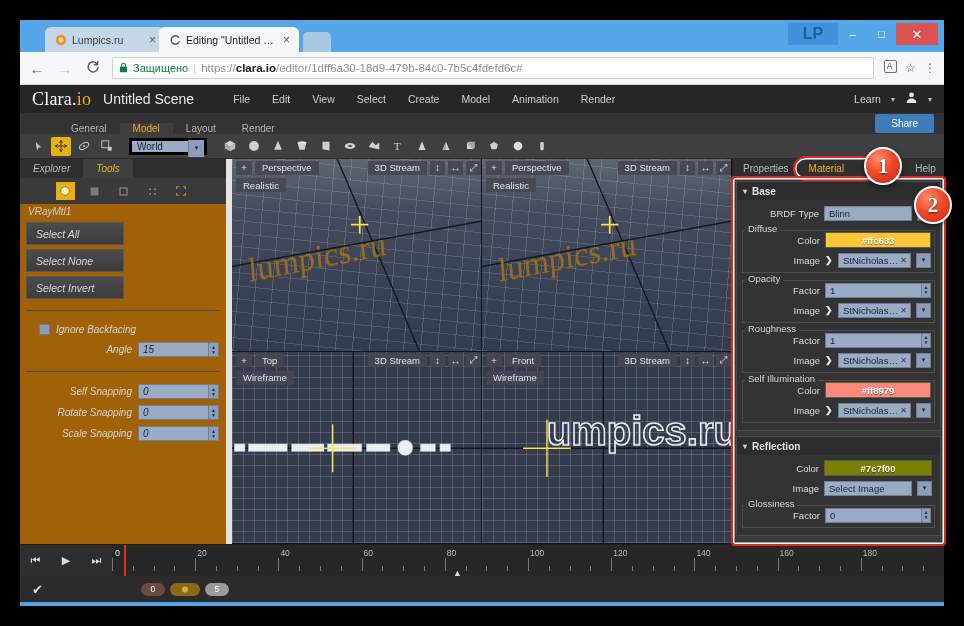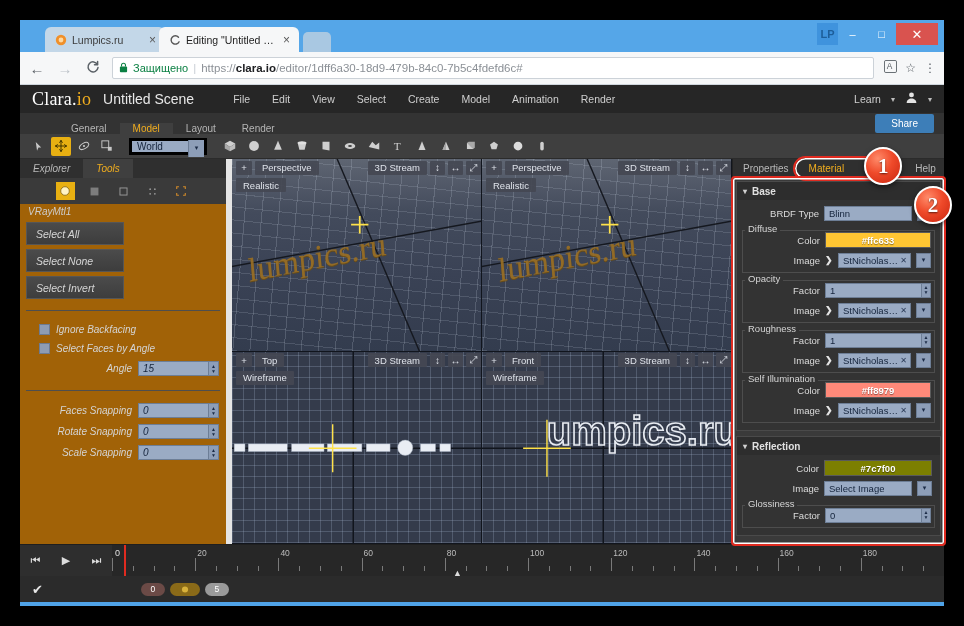--- a/index.html
+++ b/index.html
@@ -45,21 +45,21 @@
   .newtab {
     width: 28px; height: 20px; background: #a9c8e2;
     border-radius: 5px 5px 0 0; margin-left: 10px;
   }
   .wincontrols {
     position: absolute; right: 6px; top: 3px;
     display: flex; align-items: center; gap: 0px; height: 22px;
   }
   .wc { width: 29px; height: 22px; display: flex; align-items: center; justify-content: center;
         color: #fff; font-size: 11px; }
-  .wc.profile { background: #3f93dd; width: 21px; font-size: 11px; font-weight: bold; color: #1d5e9a; }
+  .wc.profile { background: #3f93dd; width: 50px; font-size: 16px; font-weight: bold; color: #1d5e9a; }
   .wc.close { background: #d9534f; width: 42px; font-size: 13px; }
   
   .navbar {
     height: 33px; background: #f6f7f8;
     display: flex; align-items: center; padding: 0 8px; gap: 10px;
     border-bottom: 1px solid #cfd6dd;
   }
   .navbtn { font-size: 15px; color: #5a6066; width: 18px; text-align: center; }
   .navbtn.dim { color: #bcc2c8; }
   .omnibox {
@@ -520,34 +520,30 @@
             <div class="sel-grid">
               <div class="sel-btn">Select All</div>
               <div class="sel-btn">Select None</div>
               <div class="sel-btn">Select Invert</div>
             </div>
             <div class="lp-divider"></div>
             <div class="chk-row">
               <span class="chk"></span>
               <span class="chk-lbl">Ignore Backfacing</span>
             </div>
-            <div class="chk-row">
-              <span class="chk"></span>
-              <span class="chk-lbl">Select Faces by Angle</span>
-            </div>
             <div class="field-row">
               <span class="field-lbl">Angle</span>
               <span class="spin">
                 <span>15</span>
                 <span class="arrows">▲<br>▼</span>
               </span>
             </div>
             <div class="lp-divider"></div>
             <div class="field-row">
-              <span class="field-lbl">Faces Snapping</span>
+              <span class="field-lbl">Self Snapping</span>
               <span class="spin">
                 <span>0</span>
                 <span class="arrows">▲<br>▼</span>
               </span>
             </div>
             <div class="field-row">
               <span class="field-lbl">Rotate Snapping</span>
               <span class="spin">
                 <span>0</span>
                 <span class="arrows">▲<br>▼</span>

